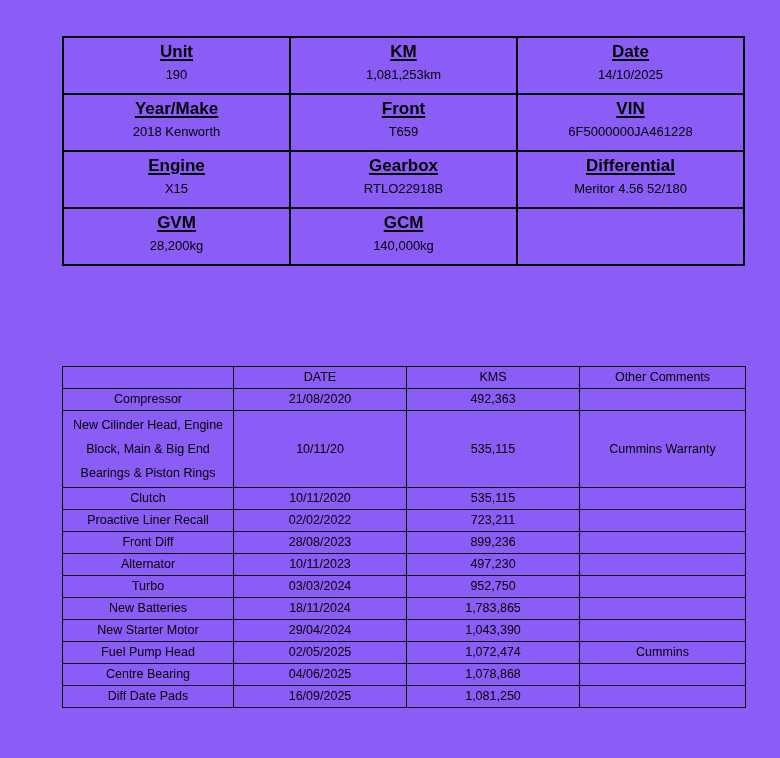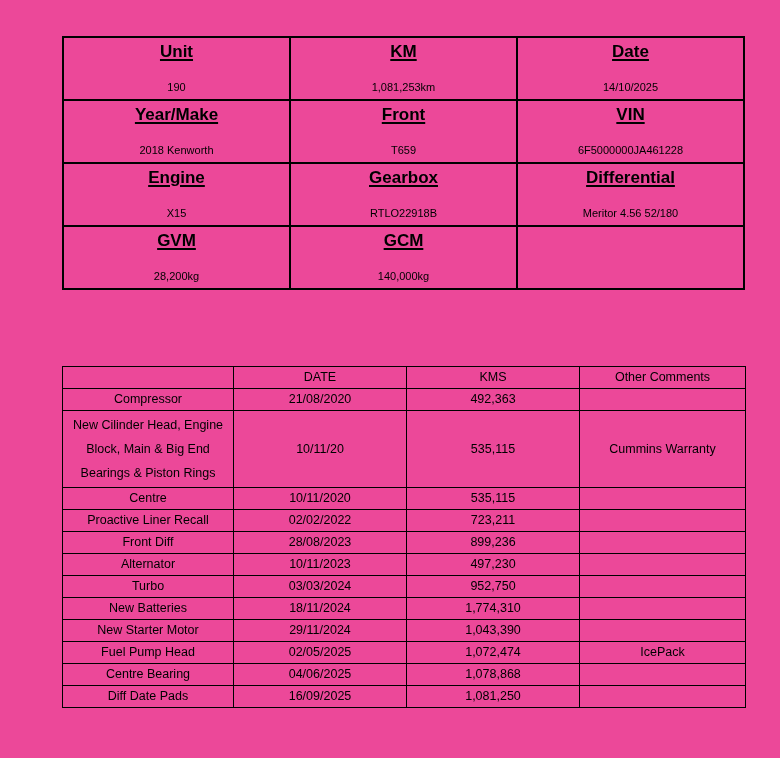--- a/index.html
+++ b/index.html
@@ -8,21 +8,21 @@
     background: #ffffff;
     width: 780px;
     height: 758px;
     font-family: "Liberation Sans", sans-serif;
     color: #000000;
   }
   .page {
     position: relative;
     width: 780px;
     height: 758px;
-    background: #ec4899;
+    background: #8b5cf6;
     overflow: hidden;
   }
 
   
   table.vehicle {
     position: absolute;
     left: 62px;
     top: 36px;
     width: 683px;
     border-collapse: collapse;
@@ -38,23 +38,23 @@
   }
   .v-label {
     font-size: 17px;
     font-weight: bold;
     text-decoration: underline;
     text-decoration-thickness: 2px;
     text-underline-offset: 2px;
     line-height: 24px;
   }
   .v-value {
-    font-size: 11px;
+    font-size: 13px;
     line-height: 18px;
-    margin-top: 14px;
+    margin-top: 2px;
   }
 
   
   table.service {
     position: absolute;
     left: 62px;
     top: 366px;
     width: 683px;
     border-collapse: collapse;
     table-layout: fixed;
@@ -163,21 +163,21 @@
         <td>492,363</td>
         <td></td>
       </tr>
       <tr>
         <td class="wrap">New Cilinder Head, Engine Block, Main &amp; Big End Bearings &amp; Piston Rings</td>
         <td>10/11/20</td>
         <td>535,115</td>
         <td>Cummins Warranty</td>
       </tr>
       <tr>
-        <td>Centre</td>
+        <td>Clutch</td>
         <td>10/11/2020</td>
         <td>535,115</td>
         <td></td>
       </tr>
       <tr>
         <td>Proactive Liner Recall</td>
         <td>02/02/2022</td>
         <td>723,211</td>
         <td></td>
       </tr>
@@ -195,34 +195,34 @@
       </tr>
       <tr>
         <td>Turbo</td>
         <td>03/03/2024</td>
         <td>952,750</td>
         <td></td>
       </tr>
       <tr>
         <td>New Batteries</td>
         <td>18/11/2024</td>
-        <td>1,774,310</td>
+        <td>1,783,865</td>
         <td></td>
       </tr>
       <tr>
         <td>New Starter Motor</td>
-        <td>29/11/2024</td>
+        <td>29/04/2024</td>
         <td>1,043,390</td>
         <td></td>
       </tr>
       <tr>
         <td>Fuel Pump Head</td>
         <td>02/05/2025</td>
         <td>1,072,474</td>
-        <td>IcePack</td>
+        <td>Cummins</td>
       </tr>
       <tr>
         <td>Centre Bearing</td>
         <td>04/06/2025</td>
         <td>1,078,868</td>
         <td></td>
       </tr>
       <tr>
         <td>Diff Date Pads</td>
         <td>16/09/2025</td>

